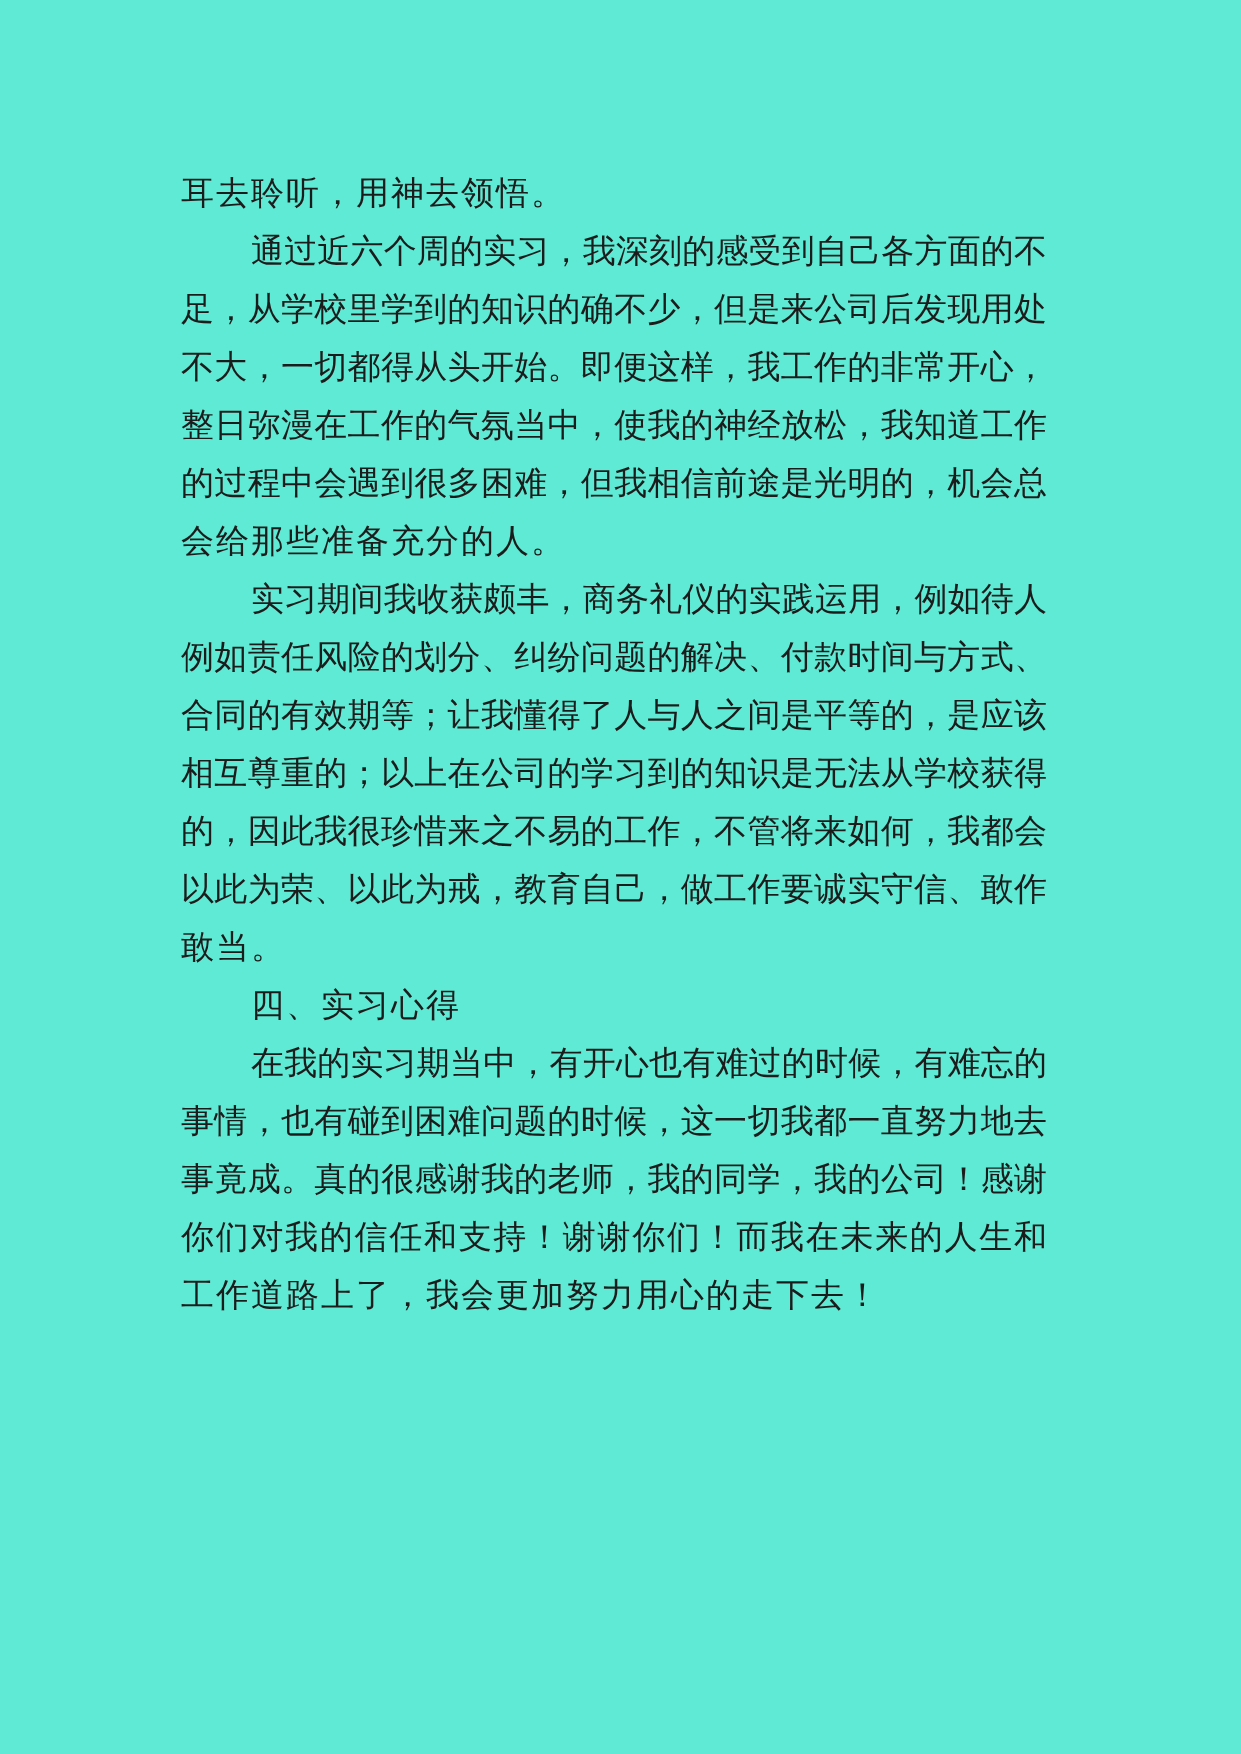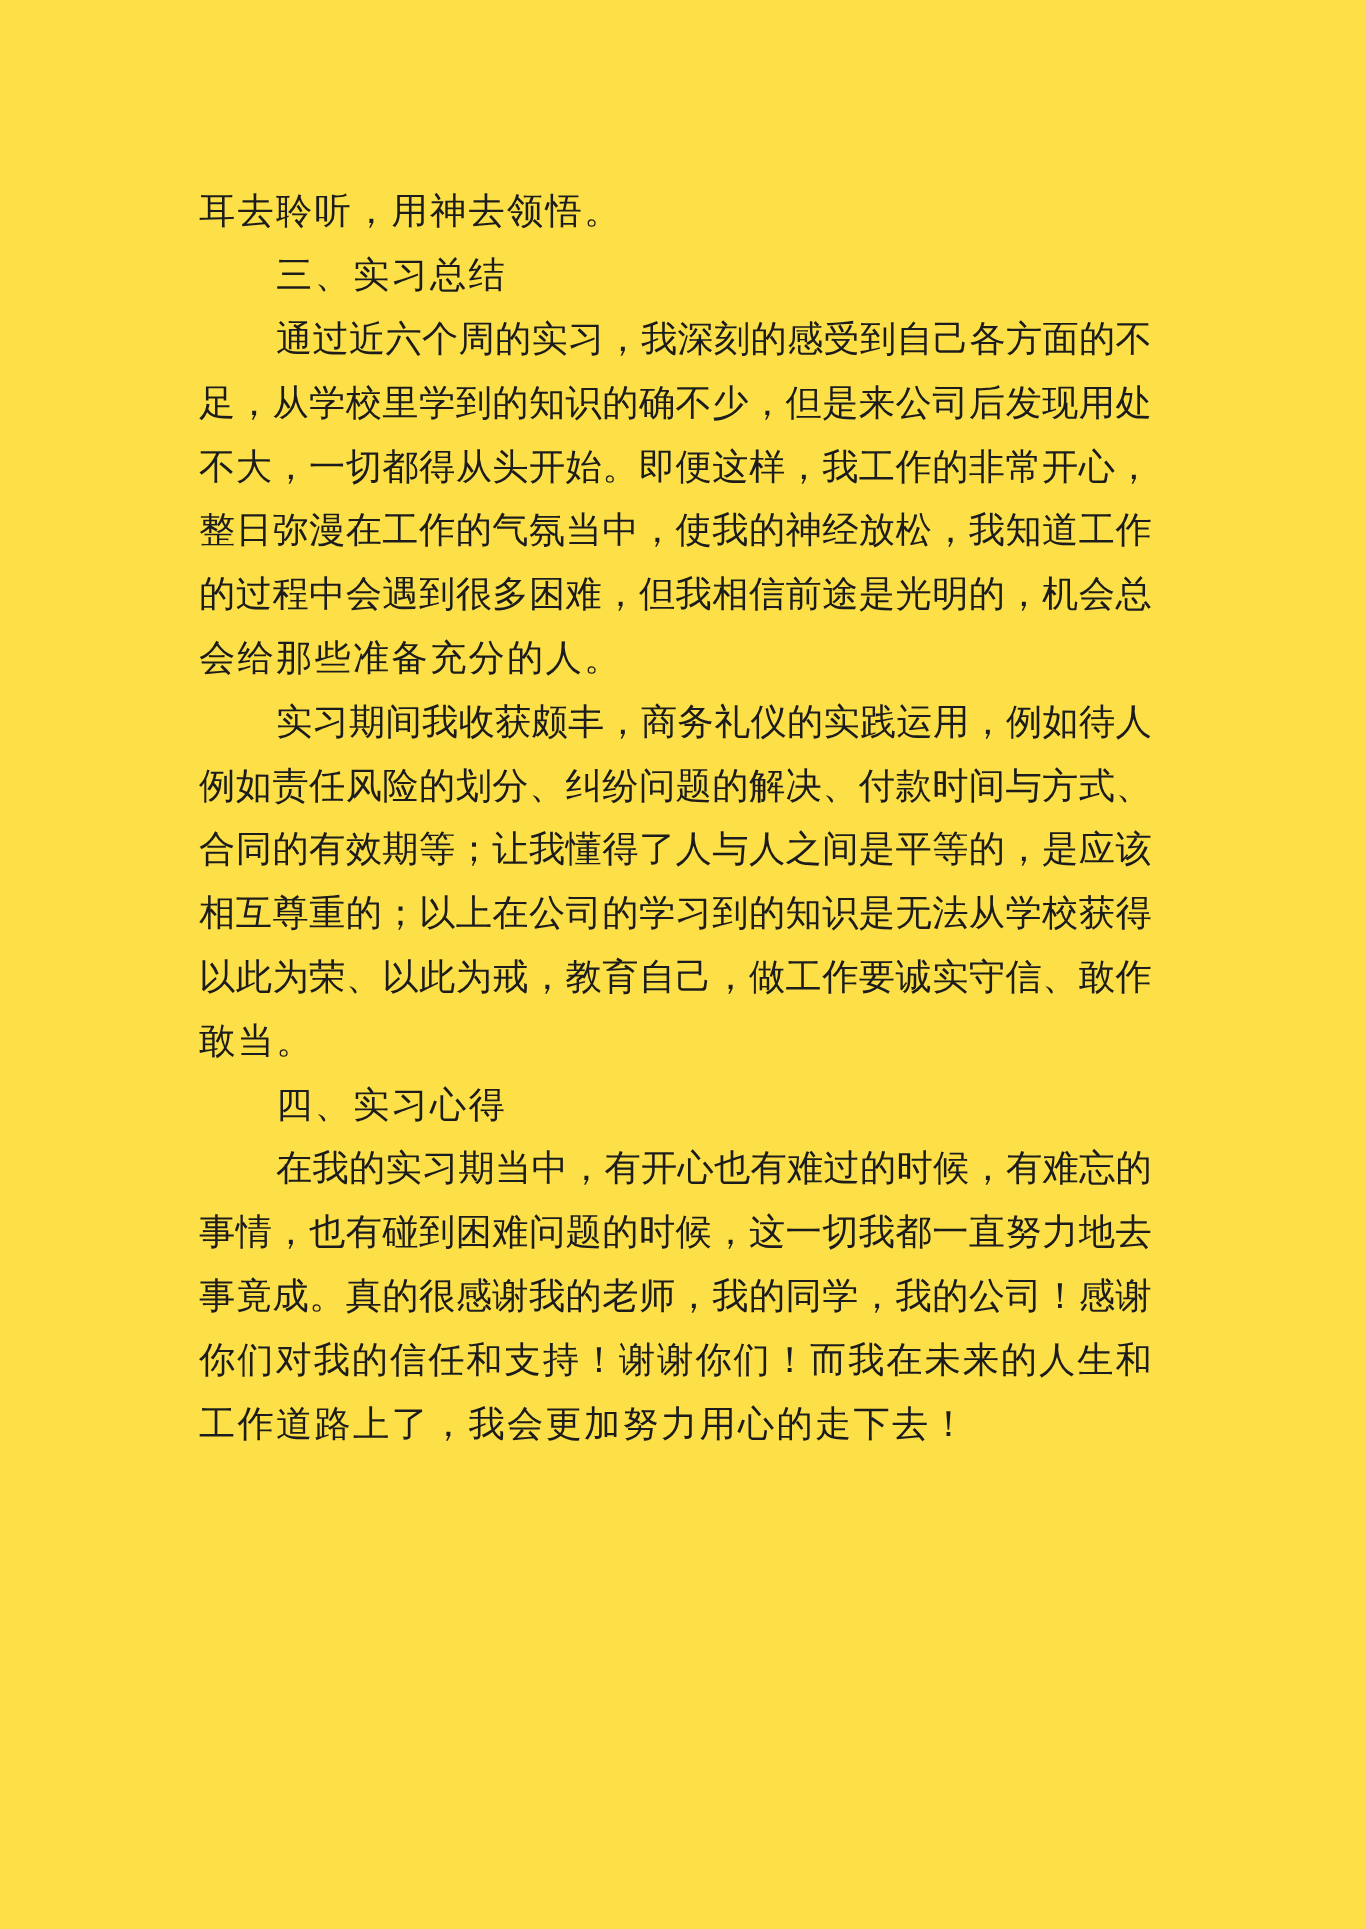--- a/index.html
+++ b/index.html
@@ -4,21 +4,21 @@
   <style>
     html, body {
       margin: 0;
       padding: 0;
       background: #ffffff;
     }
     .page {
       position: relative;
       width: 1241px;
       height: 1754px;
-      background: #fde047;
+      background: #5eead4;
       overflow: hidden;
       font-family: "Liberation Serif", "DejaVu Serif", serif;
     }
     .textblock {
       position: absolute;
       left: 181px;
       top: 164px;
       width: 866px;
     }
     .line {
@@ -42,31 +42,31 @@
     .line.ind {
       text-indent: 70px;
     }
   </style>
 </head>
 <body>
 
 <div class="page">
   <div class="textblock">
     <div class="line">耳去聆听，用神去领悟。</div>
-    <div class="line ind">三、实习总结</div>
     <div class="line ind j">通过近六个周的实习，我深刻的感受到自己各方面的不</div>
     <div class="line j">足，从学校里学到的知识的确不少，但是来公司后发现用处</div>
     <div class="line j">不大，一切都得从头开始。即便这样，我工作的非常开心，</div>
     <div class="line j">整日弥漫在工作的气氛当中，使我的神经放松，我知道工作</div>
     <div class="line j">的过程中会遇到很多困难，但我相信前途是光明的，机会总</div>
     <div class="line">会给那些准备充分的人。</div>
     <div class="line ind j">实习期间我收获颇丰，商务礼仪的实践运用，例如待人</div>
     <div class="line j">例如责任风险的划分、纠纷问题的解决、付款时间与方式、</div>
     <div class="line j">合同的有效期等；让我懂得了人与人之间是平等的，是应该</div>
     <div class="line j">相互尊重的；以上在公司的学习到的知识是无法从学校获得</div>
+    <div class="line j">的，因此我很珍惜来之不易的工作，不管将来如何，我都会</div>
     <div class="line j">以此为荣、以此为戒，教育自己，做工作要诚实守信、敢作</div>
     <div class="line">敢当。</div>
     <div class="line ind">四、实习心得</div>
     <div class="line ind j">在我的实习期当中，有开心也有难过的时候，有难忘的</div>
     <div class="line j">事情，也有碰到困难问题的时候，这一切我都一直努力地去</div>
     <div class="line j">事竟成。真的很感谢我的老师，我的同学，我的公司！感谢</div>
     <div class="line j">你们对我的信任和支持！谢谢你们！而我在未来的人生和</div>
     <div class="line">工作道路上了，我会更加努力用心的走下去！</div>
   </div>
 </div>

